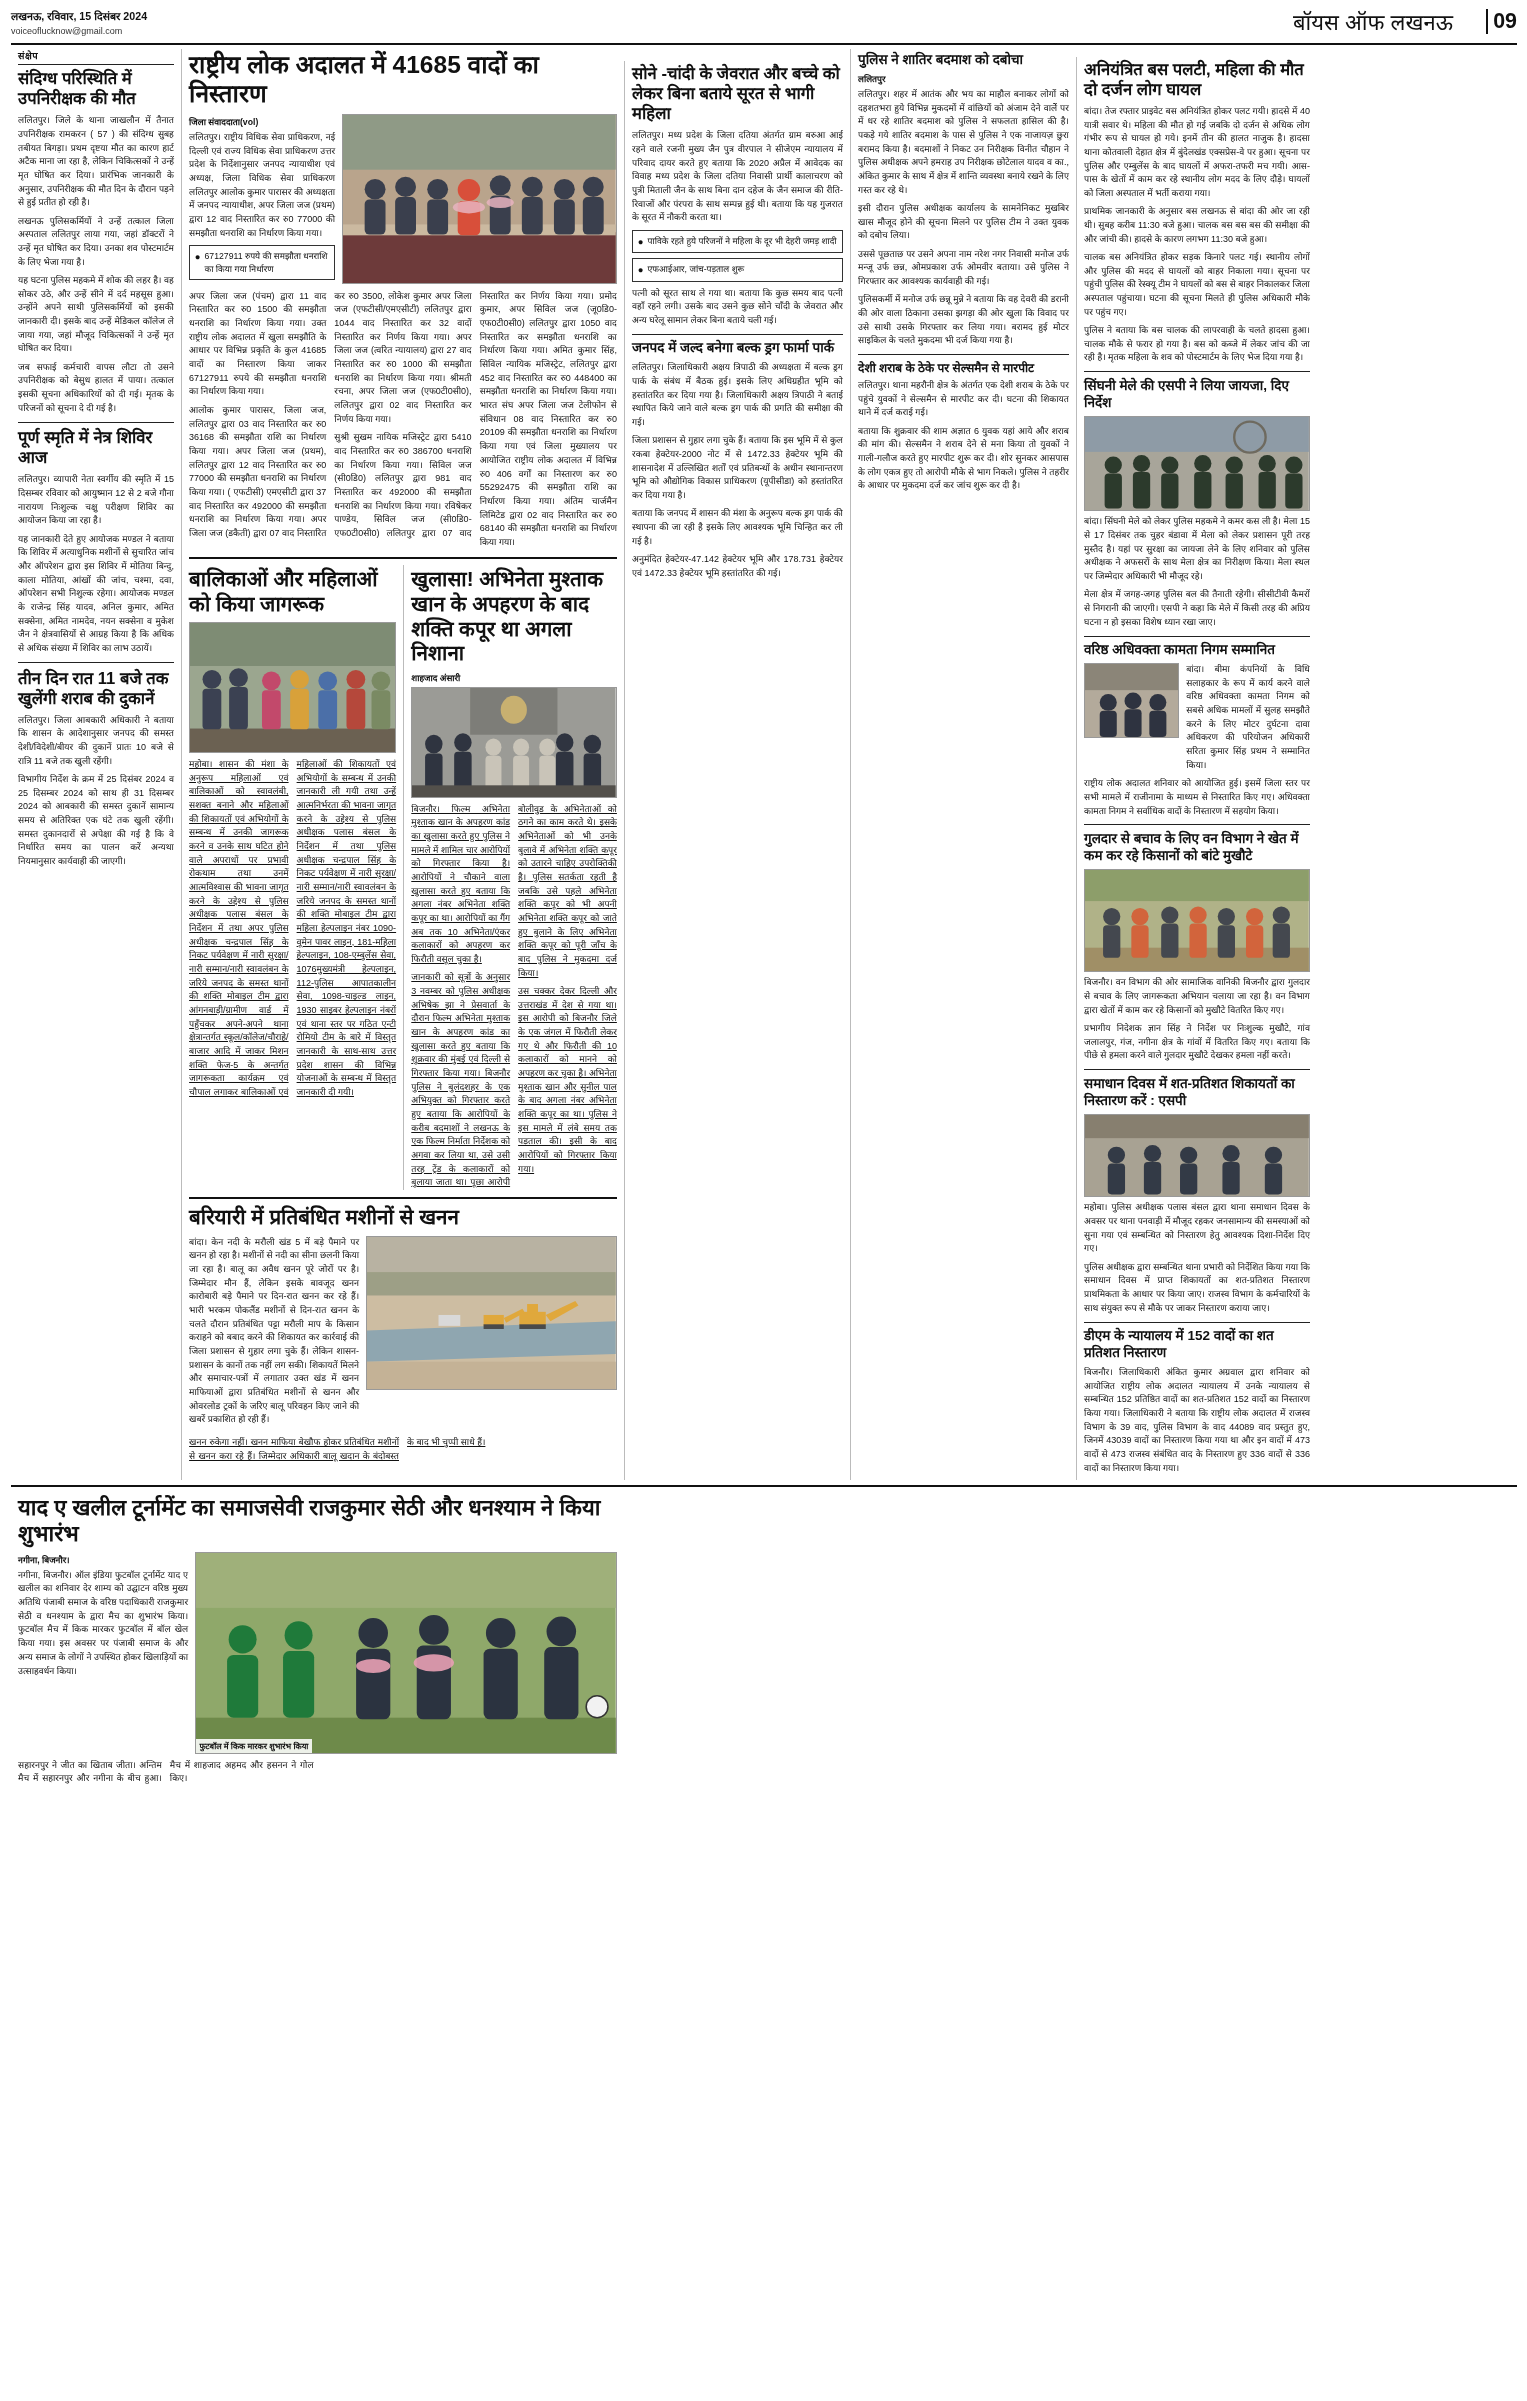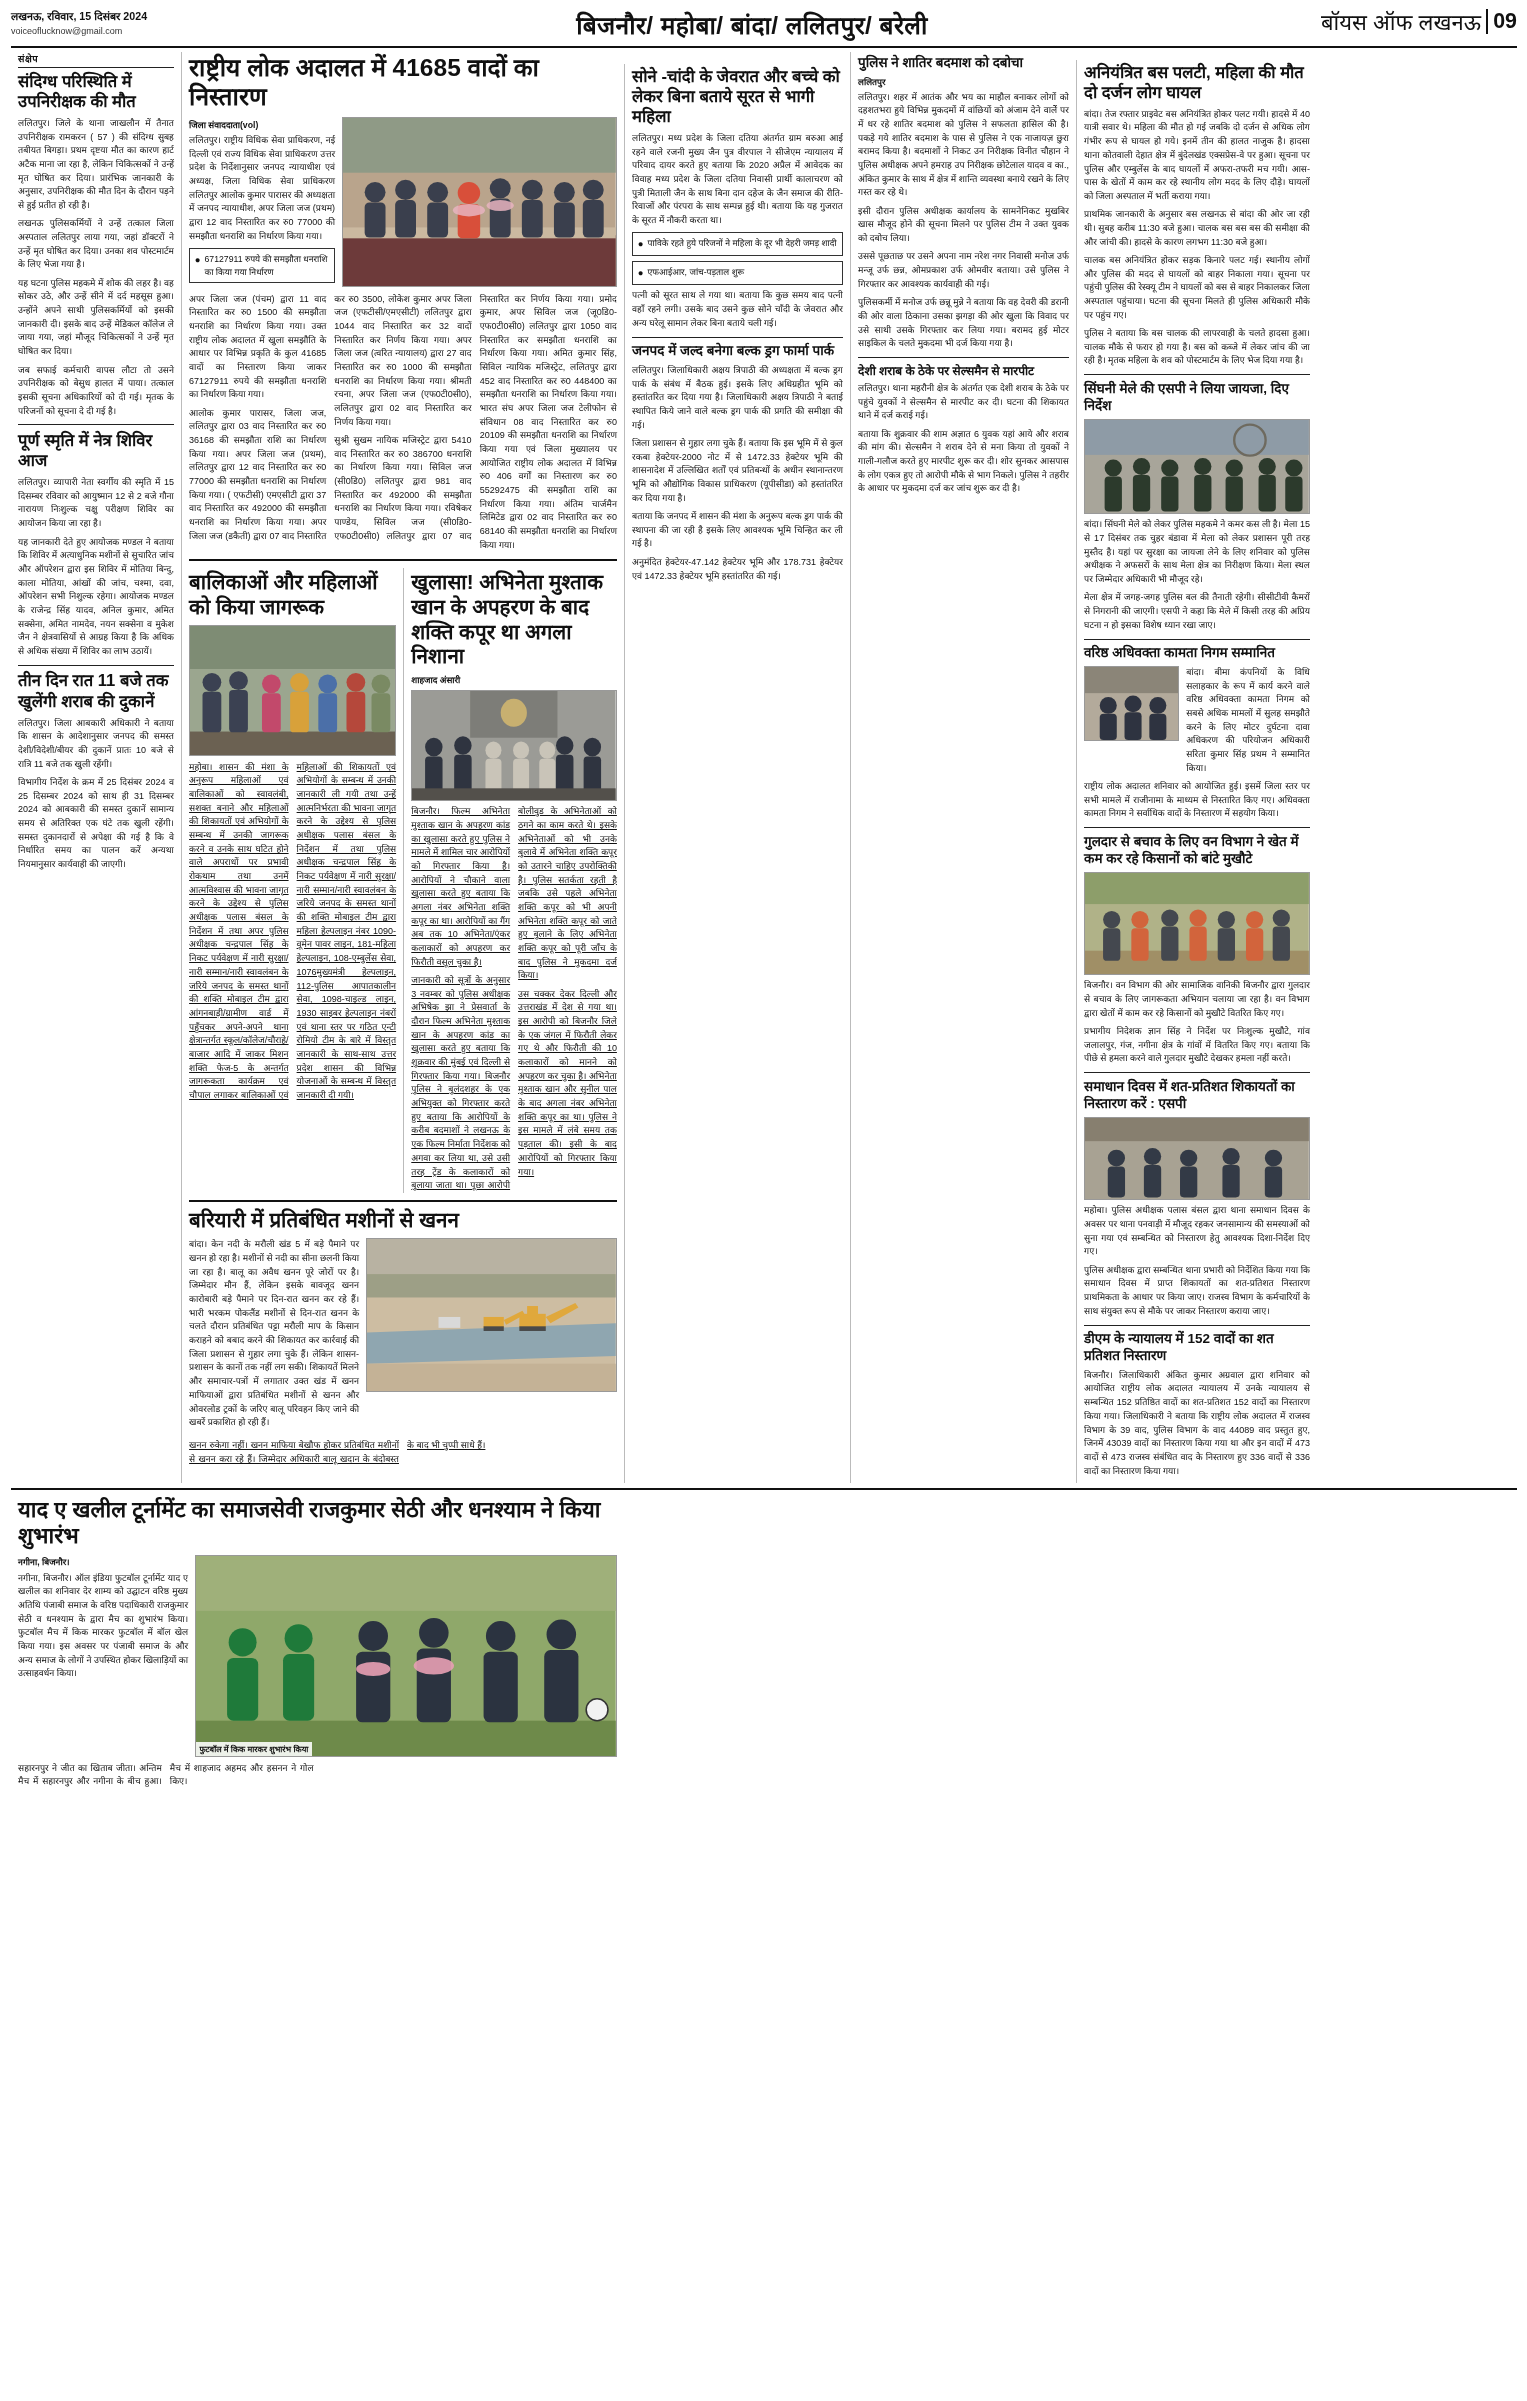--- a/index.html
+++ b/index.html
@@ -20,21 +20,21 @@
   .mast-left { width:237px; font-size:10.3px; line-height:1.45; padding-top:3.2px;}
   .mast-left .date { font-weight:bold; font-size:10.7px; }
   .mast-left .mail { font-size:9px; color:#333; }
   .mast-center { flex:1; text-align:center; }
   .mast-center .cities {
     font-size:24.5px; font-weight:bold; letter-spacing:0.4px; padding-top:1.6px;
   }
   .mast-right { width:261px; text-align:right; display:flex; align-items:center; justify-content:flex-end; gap:4.7px;}
   .mast-right .brand { font-size:22px; font-weight:normal; }
   .mast-right .pageno {
-    font-size:21.4px; font-weight:bold; border-left:2.4px solid #111; padding-left:5.5px;
+    font-size:21.4px; font-weight:bold; border-left:2.4px solid #111; padding-left:5.5px;margin-left:28px;
   }
 
   
   .cols { display:flex; gap:0; align-items:stretch; }
   .col { padding: 0 7.1px; }
   .col + .col { border-left: 0.8px solid #bbb; }
   .c1 { width: 170px; }
   .c2 { width: 443px; }
   .c3 { width: 226px; margin-top: 12px; }
   .c4 { width: 226px; }
@@ -84,23 +84,20 @@
 </style>
 </head>
 <body>
 
 <div class="page">
 
   <div class="masthead">
     <div class="mast-left">
       <div class="date">लखनऊ, रविवार, 15 दिसंबर 2024</div>
       <div class="mail">voiceoflucknow@gmail.com</div>
-    </div>
-    <div class="mast-center">
-      <div class="cities">बिजनौर/ महोबा/ बांदा/ ललितपुर/ बरेली</div>
     </div>
     <div class="mast-right">
       <div class="brand">बॉयस ऑफ लखनऊ</div>
       <div class="pageno">09</div>
     </div>
   </div>
 
   <div class="cols">
 
     <div class="col c1">

